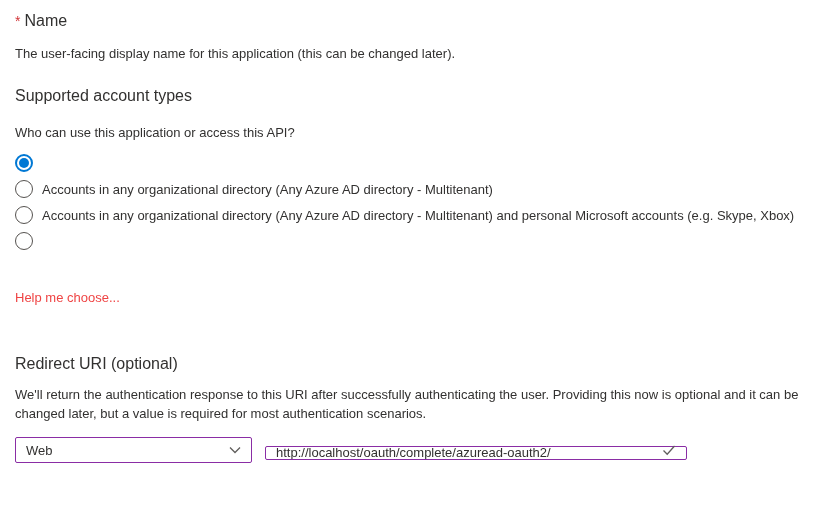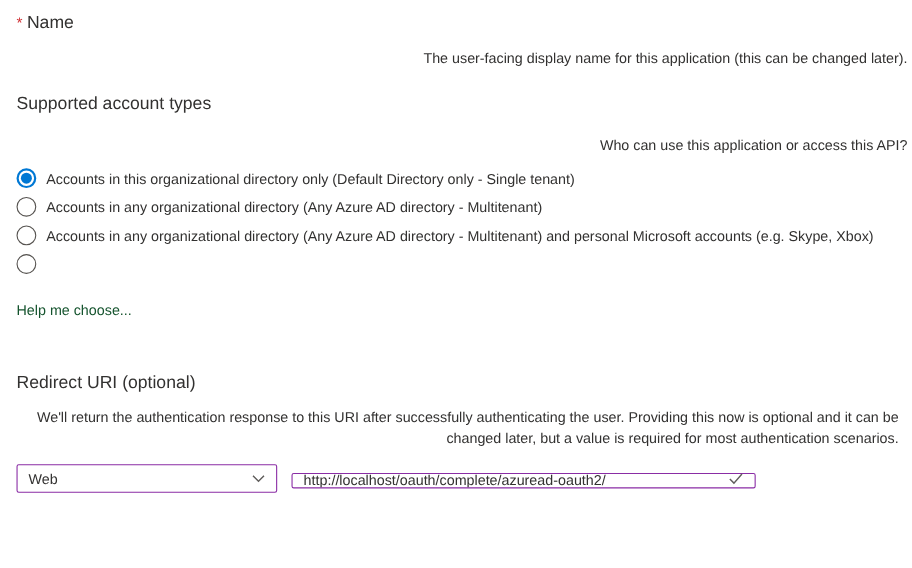--- a/index.html
+++ b/index.html
@@ -15,21 +15,20 @@
     line-height: 21px;
     color: #323130;
     font-weight: 400;
   }
   .required-asterisk { color: #d13438; margin-right: 4px; font-size: 14px; }
 
   .desc-text {
     font-size: 13px;
     line-height: 19px;
     color: #323130;
-    text-align: right;
   }
 
   .name-desc { margin-top: 12px; }
 
   .text-field-wrap {
     position: relative;
     margin-top: 15px;
     width: 800px;
     height: 26px;
   }
@@ -82,23 +81,23 @@
   }
   .radio-label {
     margin-left: 9px;
     font-size: 13px;
     color: #323130;
     white-space: nowrap;
   }
 
   .help-link {
     display: inline-block;
-    margin-top: 21px;
+    margin-top: 36px;
     font-size: 13px;
-    color: #14532d;
+    color: #ef4444;
     text-decoration: none;
     cursor: pointer;
   }
 
   .redirect-title { margin-top: 47px; }
   .redirect-desc { margin-top: 11px; width: 802px; }
 
   .uri-row {
     margin-top: 14px;
     display: flex;
@@ -146,21 +145,20 @@
 
 
   
   <div class="section-heading account-types-title">Supported account types</div>
 
   <div class="desc-text question-text">Who can use this application or access this API?</div>
 
   <div class="radio-group">
     <div class="radio-row">
       <span class="radio-circle selected"></span>
-      <span class="radio-label">Accounts in this organizational directory only (Default Directory only - Single tenant)</span>
     </div>
     <div class="radio-row">
       <span class="radio-circle"></span>
       <span class="radio-label">Accounts in any organizational directory (Any Azure AD directory - Multitenant)</span>
     </div>
     <div class="radio-row">
       <span class="radio-circle"></span>
       <span class="radio-label">Accounts in any organizational directory (Any Azure AD directory - Multitenant) and personal Microsoft accounts (e.g. Skype, Xbox)</span>
     </div>
     <div class="radio-row">

